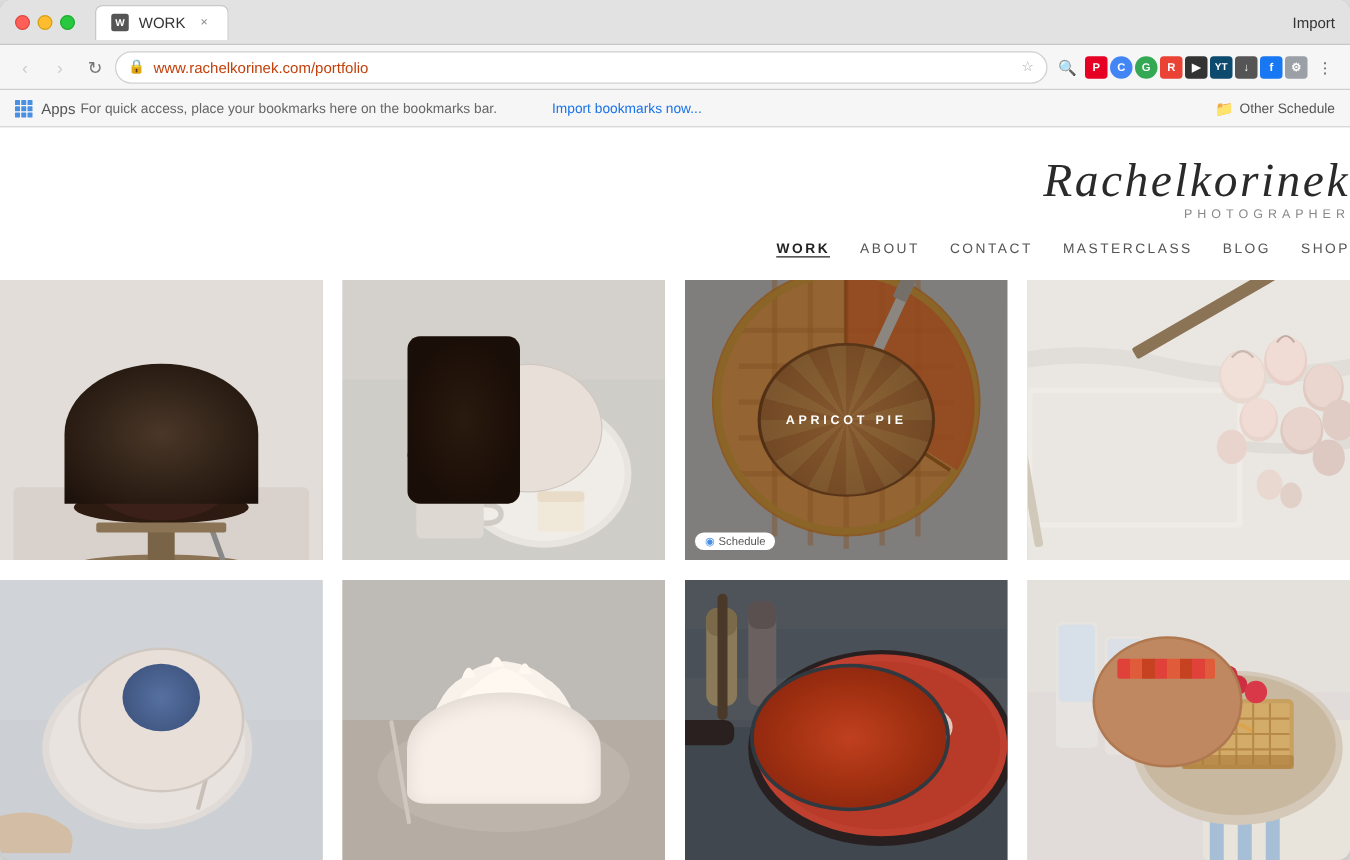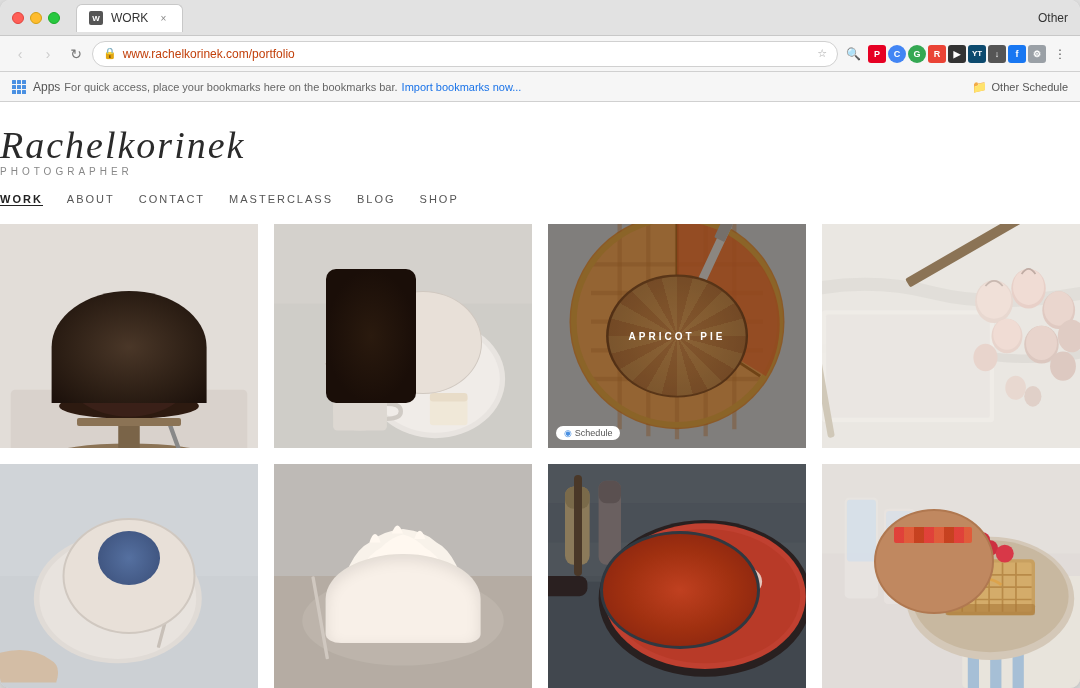--- a/index.html
+++ b/index.html
@@ -196,20 +196,21 @@
       border-radius: 0.5px;
     }
     .bookmark-quick-text {
       color: #666;
       font-size: 11px;
     }
     .import-link {
       color: #1a73e8;
       font-size: 11px;
       cursor: pointer;
+      margin-left: 40px;
     }
     .other-bookmarks {
       margin-left: auto;
       display: flex;
       align-items: center;
       gap: 4px;
       color: #555;
       font-size: 11px;
       cursor: pointer;
     }
@@ -221,21 +222,21 @@
       overflow: hidden;
       display: flex;
       flex-direction: column;
     }
 
     
     .site-header {
       padding: 24px 0 12px;
       display: flex;
       flex-direction: column;
-      align-items: flex-start;
+      align-items: flex-end;
       flex-shrink: 0;
     }
     .site-logo {
       font-family: 'Georgia', serif;
       font-size: 36px;
       color: #333;
       font-style: italic;
       font-weight: normal;
       letter-spacing: 1px;
       line-height: 1;
@@ -544,21 +545,21 @@
       <div class="traffic-light tl-yellow"></div>
       <div class="traffic-light tl-green"></div>
     </div>
     <div class="tab-area">
       <div class="tab">
         <div class="tab-favicon">W</div>
         <span>WORK</span>
         <div class="tab-close">×</div>
       </div>
     </div>
-    <span class="titlebar-user">Other</span>
+    <span class="titlebar-user">Import</span>
   </div>
 
   <div class="toolbar">
     <div class="nav-btn disabled">
       <span>‹</span>
     </div>
     <div class="nav-btn disabled">
       <span>›</span>
     </div>
     <div class="nav-btn">

